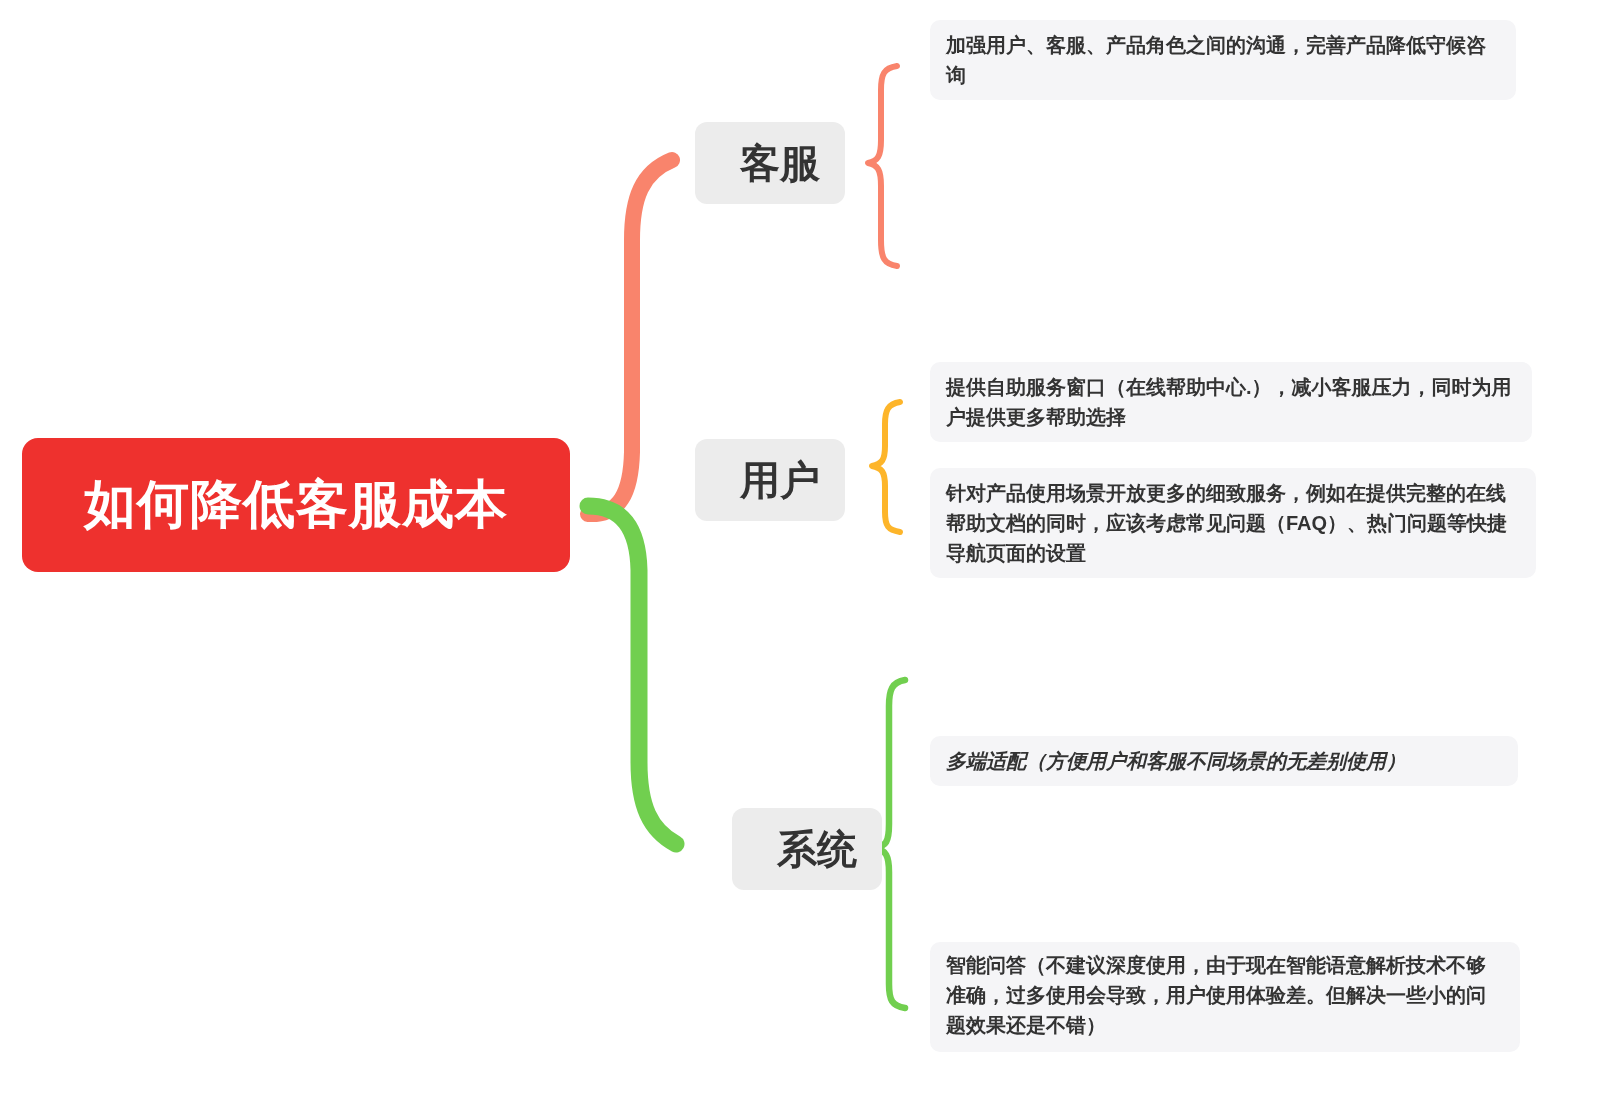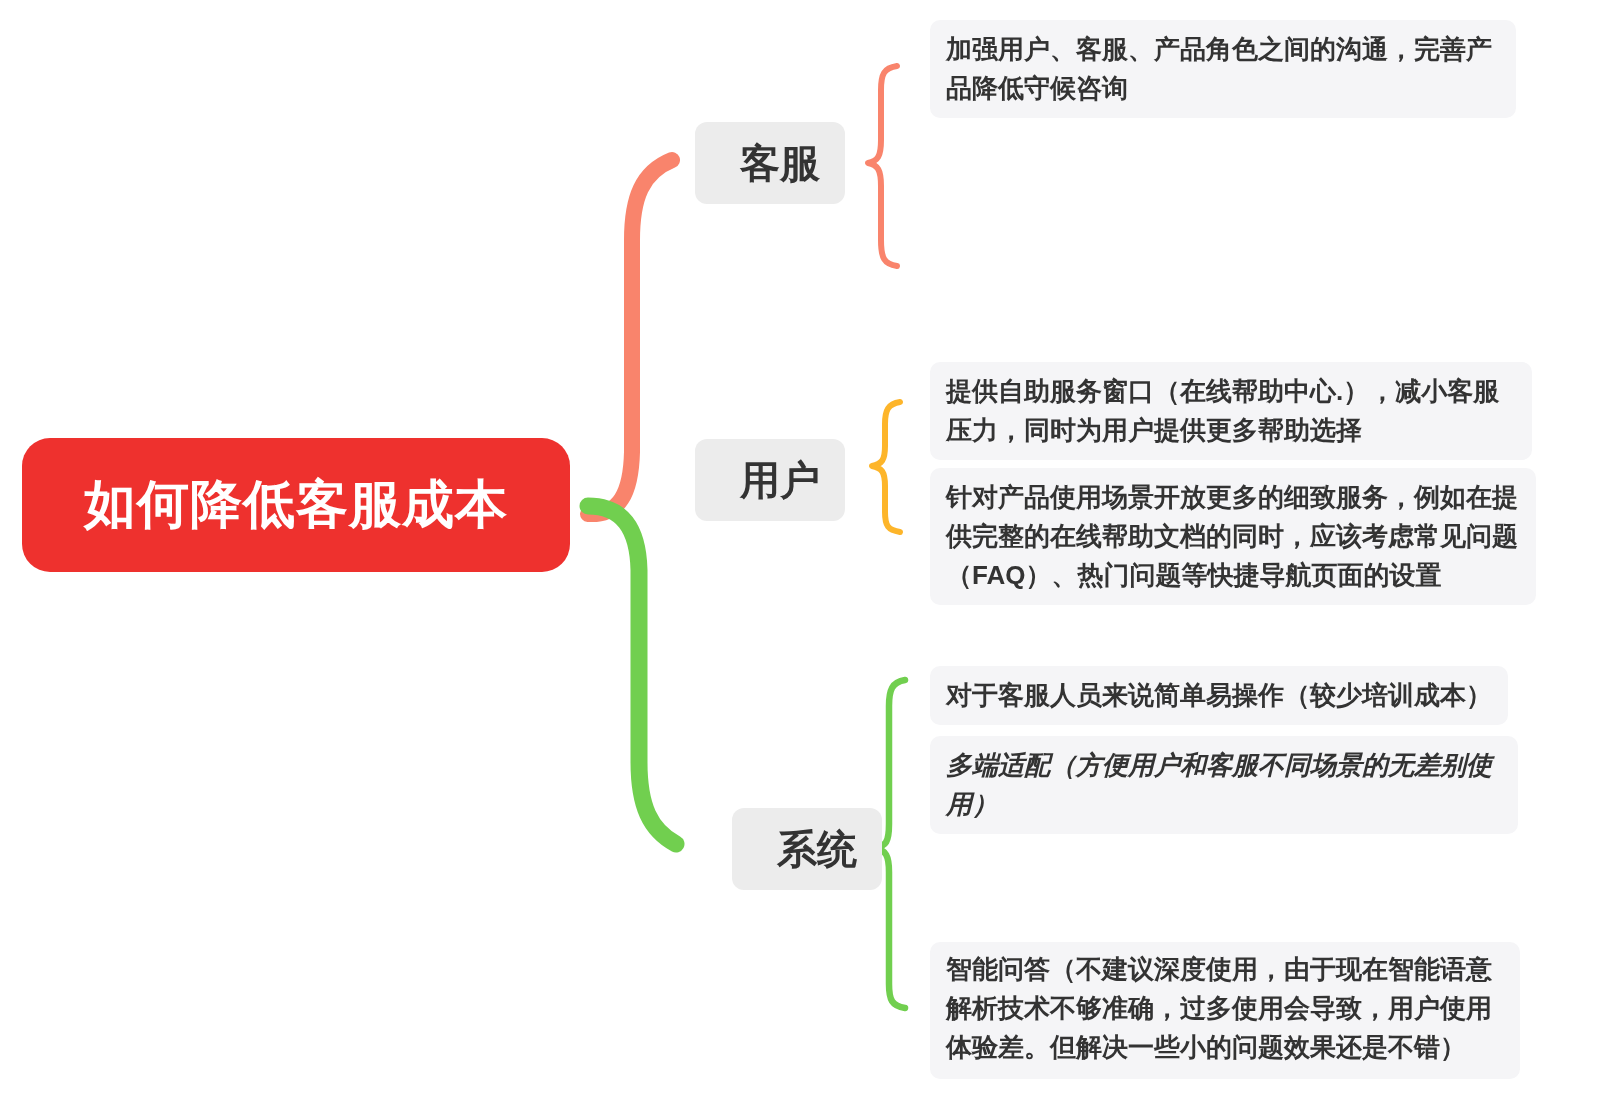--- a/index.html
+++ b/index.html
@@ -12,21 +12,21 @@
   }
   #connectors{position:absolute;left:0;top:0;width:1604px;height:1106px;pointer-events:none;}
   .node{
     position:absolute;
     box-sizing:border-box;
     color:#333333;
     font-weight:700;
   }
   .root-node{
     left:22px;top:438px;width:548px;height:134px;
-    border-radius:28px;
+    border-radius:16px;
     color:#ffffff;
     font-size:52px;
     display:flex;align-items:center;justify-content:center;
     letter-spacing:1px;
     cursor:pointer;
   }
   .branch-node{
     left:695px;width:150px;height:82px;
     background:#ececec;
     border-radius:12px;
@@ -35,21 +35,21 @@
     cursor:pointer;
     padding-left:20px;
   }
   .branch-kefu{top:122px;}
   .branch-yonghu{top:439px;}
   .branch-xitong{top:808px;margin-left:37px;}
   .leaf{
     left:930px;
     background:#f5f5f7;
     border-radius:10px;
-    font-size:26px;
+    font-size:20px;
     line-height:1.5;
     padding:10px 16px;
     cursor:pointer;
   }
   .leaf-1{top:20px;width:586px;}
   .leaf-2{top:128px;width:586px;}
   .leaf-3{top:238px;width:auto;white-space:nowrap;}
   .leaf-4{top:362px;width:602px;}
   .leaf-5{top:468px;width:606px;}
   .leaf-6{top:666px;width:auto;white-space:nowrap;}
@@ -82,17 +82,16 @@
 
   <div class="node branch-node branch-yonghu">用户</div>
 
   <div class="node branch-node branch-xitong">系统</div>
 
   <div class="node leaf leaf-1">加强用户、客服、产品角色之间的沟通，完善产品降低守候咨询</div>
 
   <div class="node leaf leaf-4">提供自助服务窗口（在线帮助中心.），减小客服压力，同时为用户提供更多帮助选择</div>
   <div class="node leaf leaf-5">针对产品使用场景开放更多的细致服务，例如在提供完整的在线帮助文档的同时，应该考虑常见问题（FAQ）、热门问题等快捷导航页面的设置</div>
 
-  <div class="node leaf leaf-6">对于客服人员来说简单易操作（较少培训成本）</div>
   <div class="node leaf leaf-7">多端适配（方便用户和客服不同场景的无差别使用）</div>
   <div class="node leaf leaf-9">智能问答（不建议深度使用，由于现在智能语意解析技术不够准确，过多使用会导致，用户使用体验差。但解决一些小的问题效果还是不错）</div>
 
 </div>
 
 </body></html>

